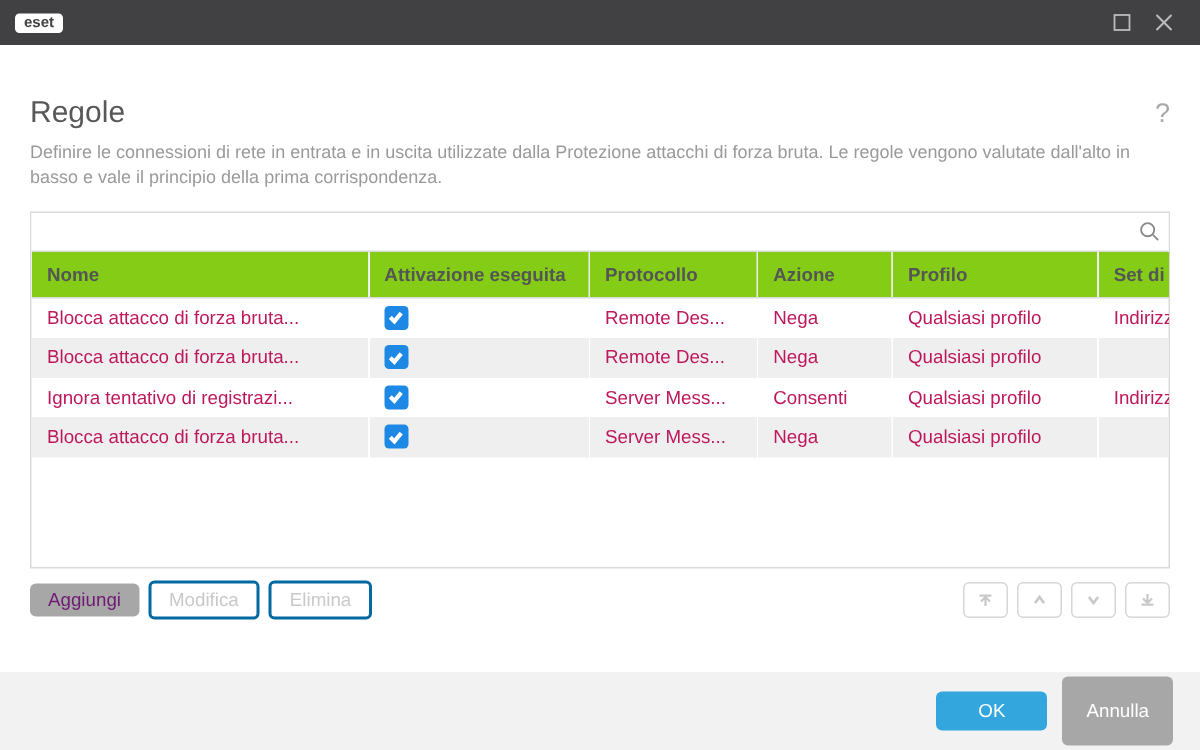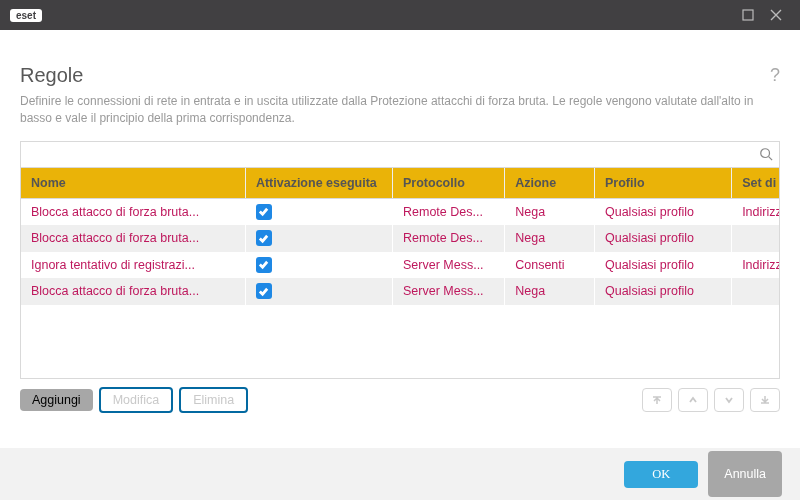--- a/index.html
+++ b/index.html
@@ -12,42 +12,42 @@
   .titlebar-btn svg { width: 12px; height: 12px; }
   .content { padding: 14px 20px 0 20px; margin-top: 20px; }
   .heading { font-size: 20px; color: #585858; font-weight: 400; margin-bottom: 6px; display:flex; align-items:center;}
   .help { color: #a9a9a9; font-size: 18px; cursor: pointer; }
   .desc { font-size: 12px; color: #9a9a9a; line-height: 1.4; margin-bottom: 14px; }
   .panel { border: 1px solid #d9d9d9; }
   .searchbar { height: 26px; border-bottom: 1px solid #d9d9d9; display: flex; align-items: center; justify-content: flex-end; padding-right: 6px; background:#fff;}
   .searchbar svg { width: 14px; height: 14px; color: #888; }
   .table-wrap { height: 210px; overflow-x: auto; overflow-y: hidden; position: relative; }
   table { border-collapse: collapse; width: 960px; table-layout: fixed; }
-  th { text-align: left; font-weight: 600; font-size: 12.5px; color: #555; padding: 8px 10px; border-bottom: 1px solid #d9d9d9; border-right: 1px solid #eee; background:#eab308; white-space: nowrap; overflow: hidden; text-overflow: ellipsis;}
+  th { text-align: left; font-weight: 600; font-size: 12.5px; color: #555; padding: 8px 10px; border-bottom: 1px solid #d9d9d9; border-right: 1px solid #eee; background:#84cc16; white-space: nowrap; overflow: hidden; text-overflow: ellipsis;}
   th:last-child, td:last-child { border-right: none; }
   td { padding: 5px 10px; font-size: 12.5px; color: #be185d; border-right: 1px solid transparent; white-space: nowrap; overflow: hidden; text-overflow: ellipsis; vertical-align: middle; }
   tbody tr { height: 26px; }
   tbody tr.alt { background: #efefef; }
   .col-name { width: 180px; }
   .col-act { width: 118px; }
   .col-proto { width: 90px; }
   .col-action { width: 72px; }
   .col-profile { width: 110px; }
   .col-ip { width: 200px; }
   .chk { width: 16px; height: 16px; background: #1e88e5; border-radius: 3px; display: inline-flex; align-items: center; justify-content: center; }
   .chk svg { width: 11px; height: 11px; color: #fff; stroke:#fff; stroke-width:3; fill:none;}
   .toolbar { display: flex; align-items: center; gap: 6px; padding: 8px 0 2px 0; }
   .btn { border: none; border-radius: 4px; padding: 4px 12px; font-size: 12.5px; cursor: pointer; font-family: inherit; }
-  .btn-grey { background: #a7a7a7; color: #000000; }
+  .btn-grey { background: #a7a7a7; color: #701a75; }
   .btn-outline { background: #fff; color: #c9c9c9; border: 2px solid #0369a1; }
   .toolbar-spacer { flex: 1; }
   .iconbtn { width: 30px; height: 24px; border: 1px solid #d6d6d6; border-radius: 4px; background: #fff; display: flex; align-items: center; justify-content: center; color: #c9c9c9; cursor: pointer;}
   .iconbtn svg { width: 12px; height: 12px; }
   .footer { position: absolute; bottom: 0; left: 0; right: 0; height: 52px; background: #f2f2f2; display: flex; align-items: center; justify-content: flex-end; gap: 10px; padding: 0 18px; }
-  .btn-primary { background: #33a7dd; color: #fff; padding: 6px 28px; font-family: Liberation Serif, serif; }
+  .btn-primary { background: #33a7dd; color: #fff; padding: 6px 28px; }
   .btn-sec { background: #a7a7a7; color: #fff; padding: 16px 16px; }
 </style>
 </head>
 <body>
 
 <div class="titlebar">
   <div class="brand">
     <span class="brand-logo">eset</span>
   </div>
   <div class="titlebar-spacer"></div>

